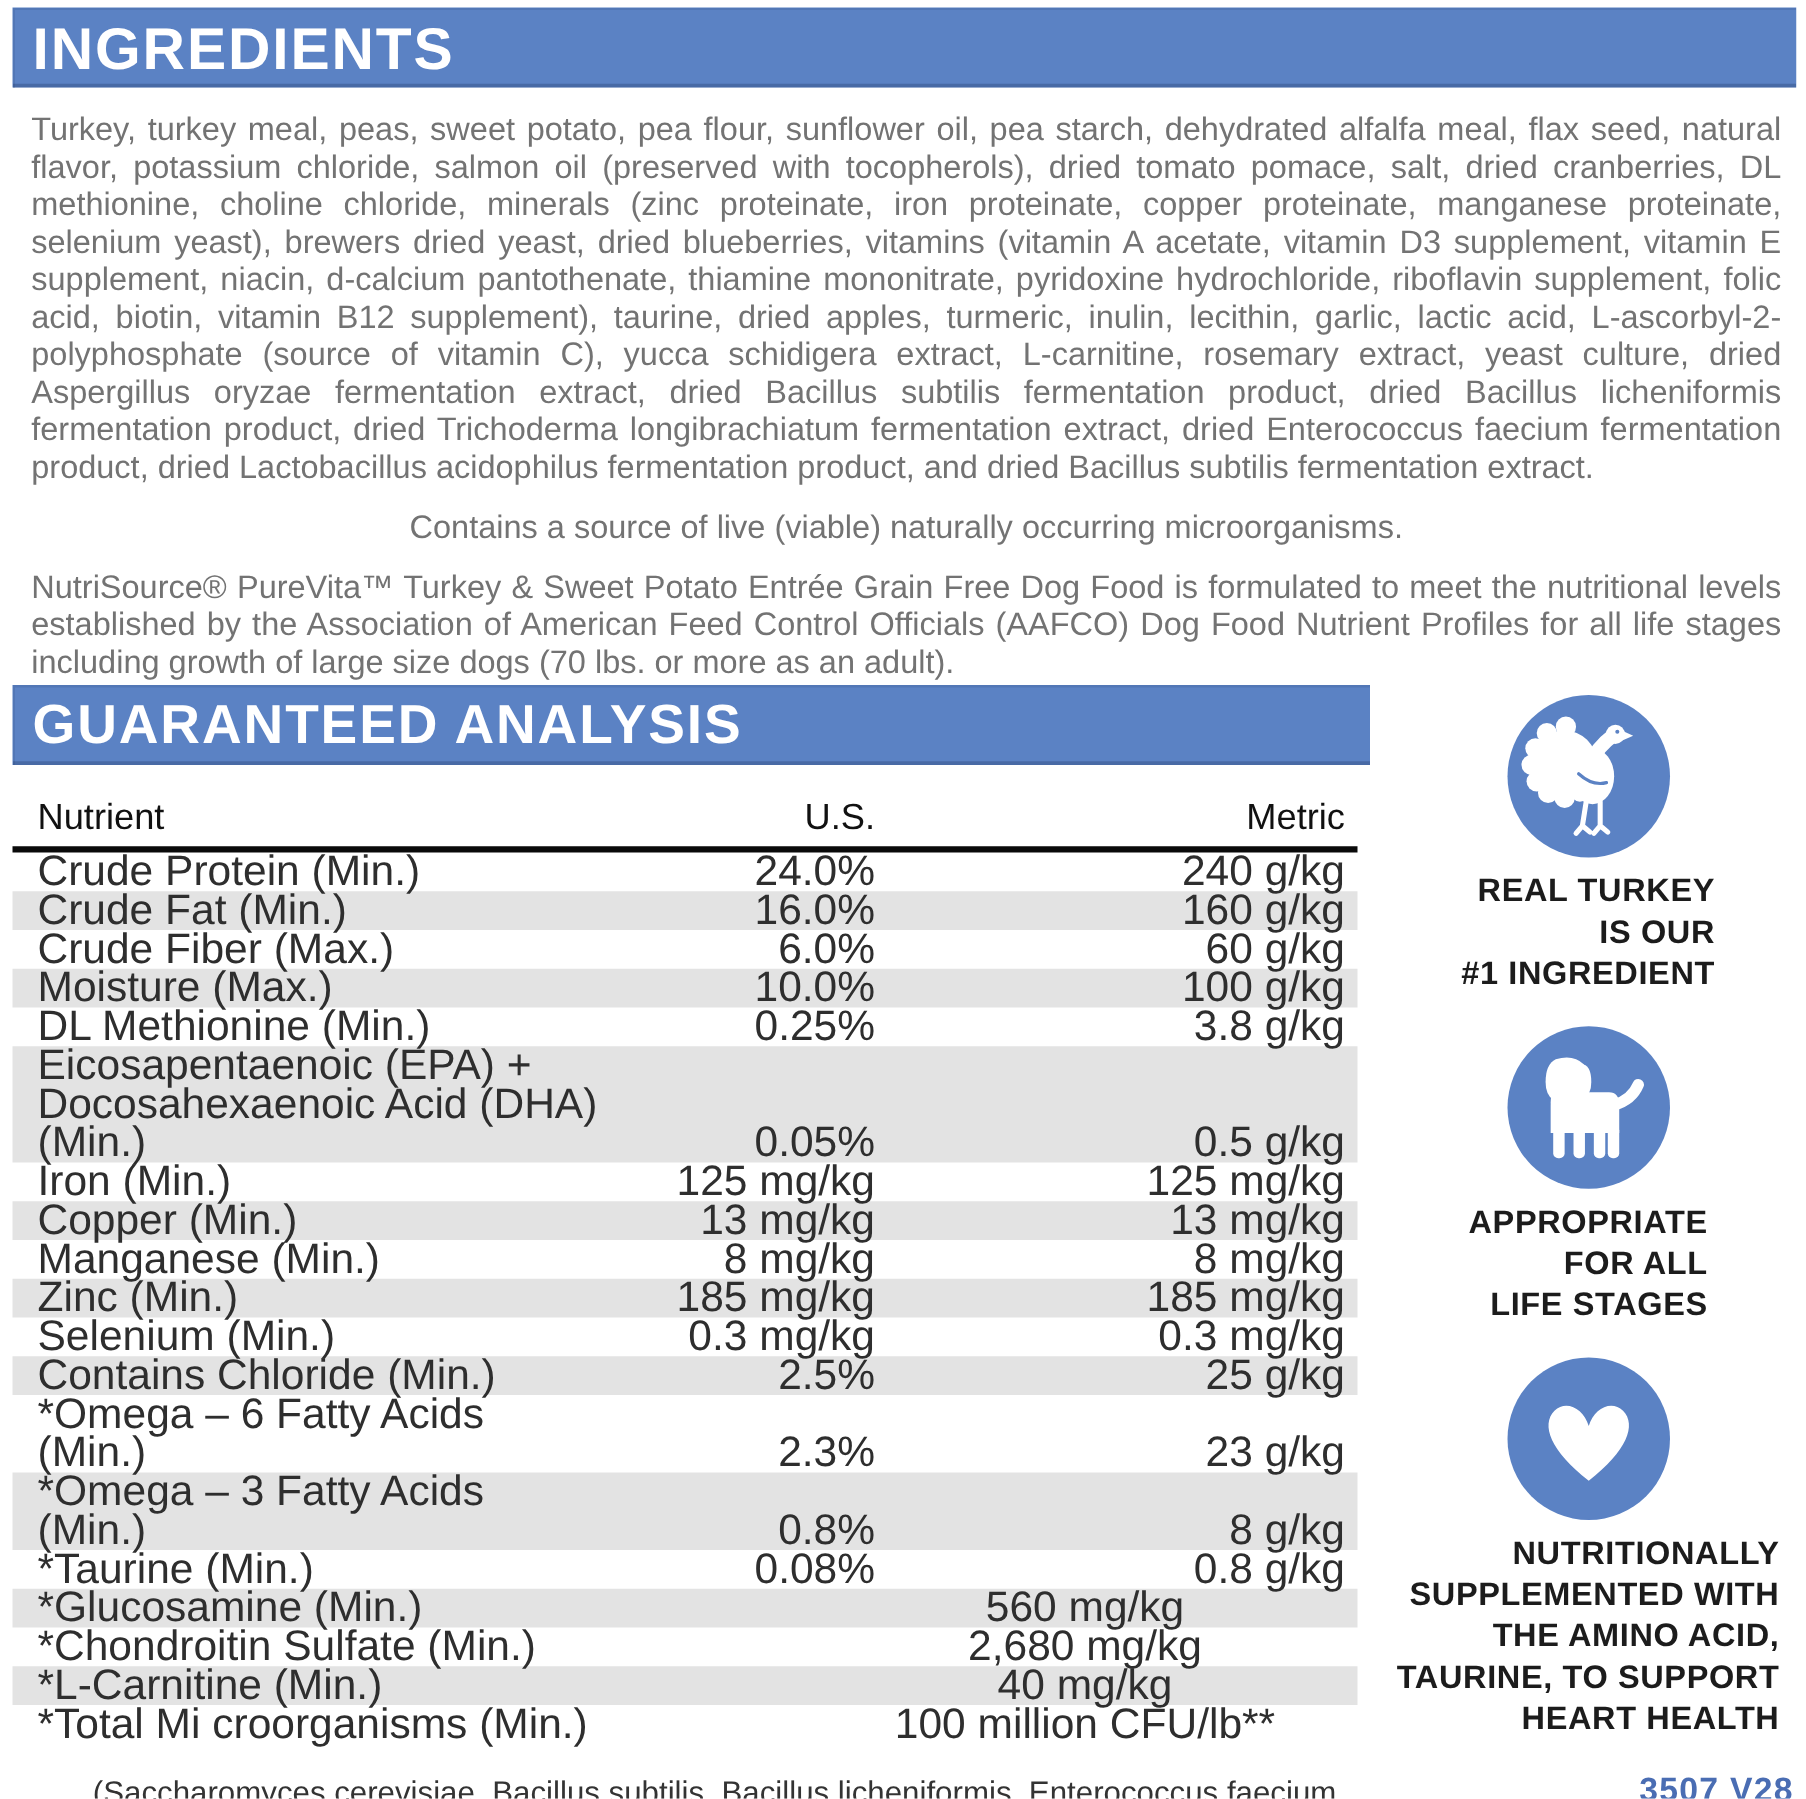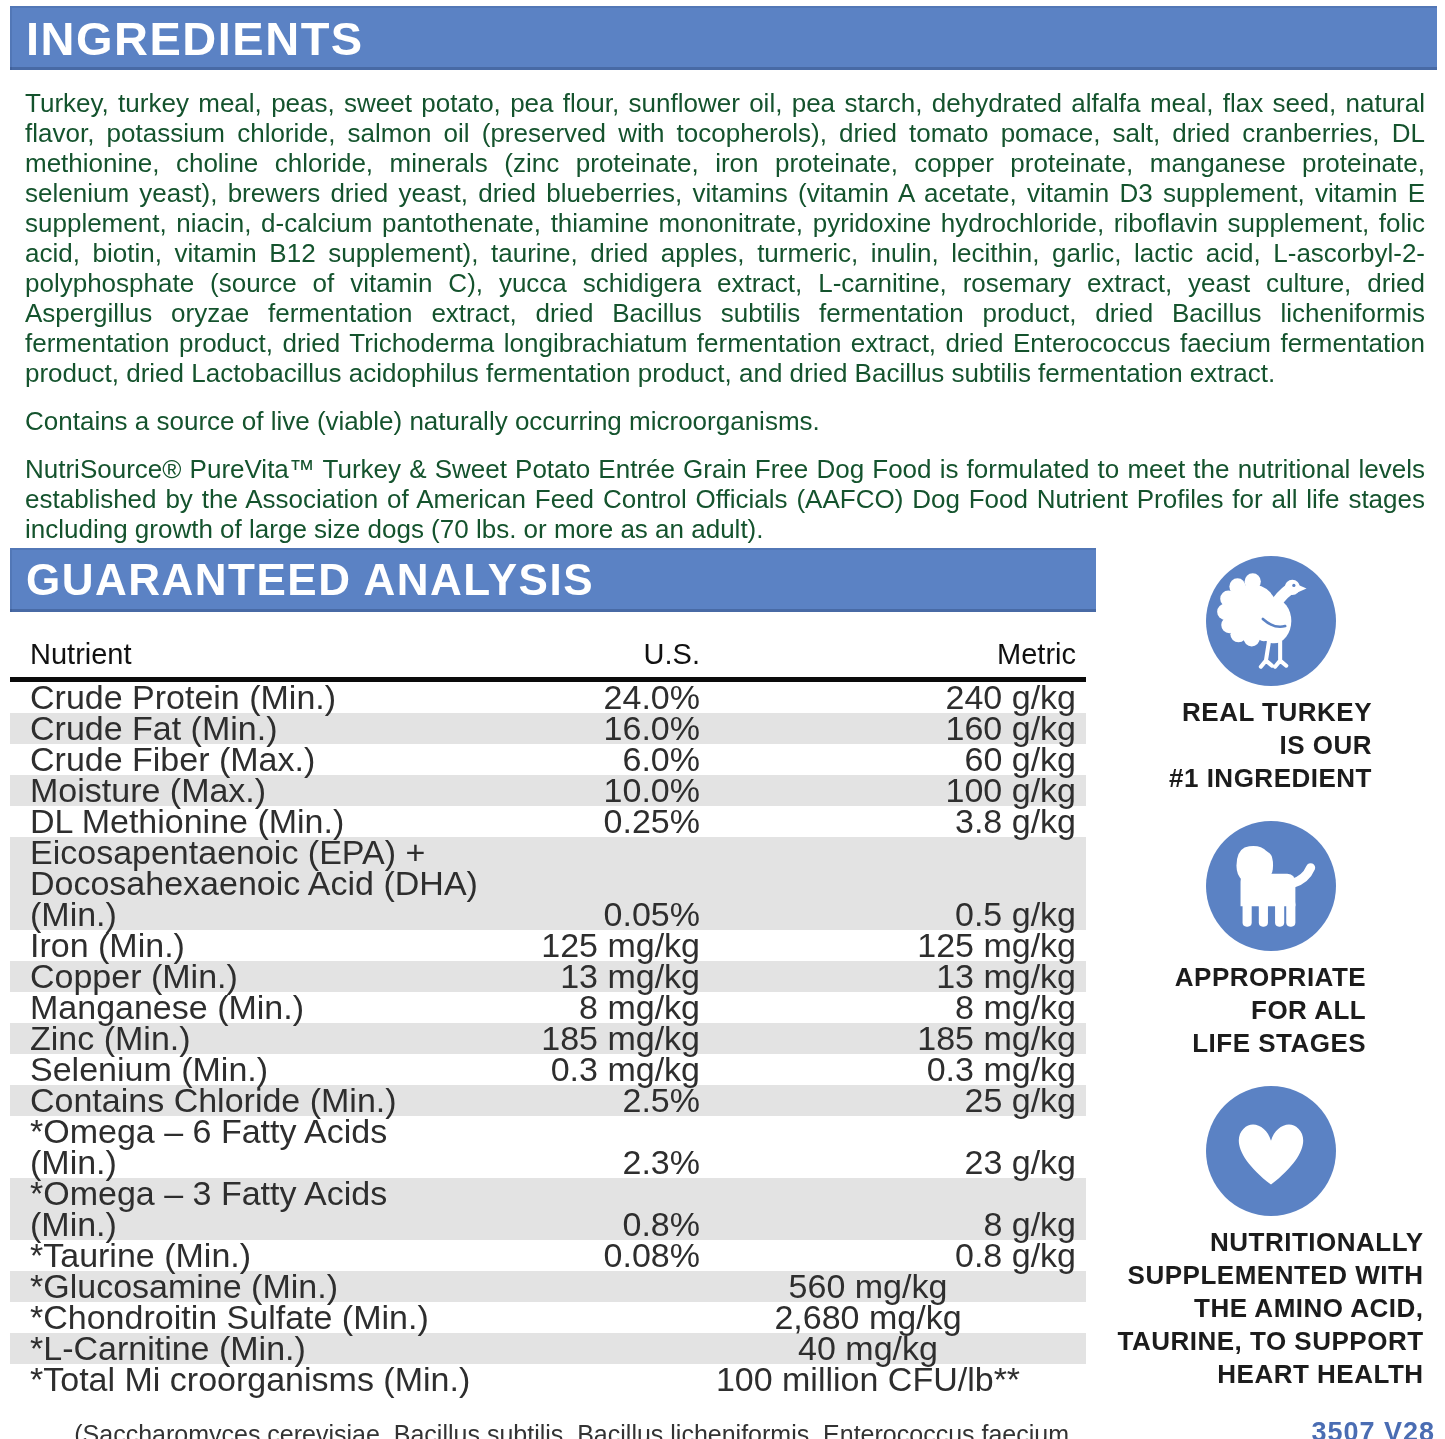--- a/index.html
+++ b/index.html
@@ -33,24 +33,24 @@
     font-size:44px;
     padding-left:16px;
   }
   
   .top-section{height:548px;overflow:hidden;}
   .para{
     margin:18px 20px 0 25px;
     font-size:26px;
     line-height:30px;
     text-align:justify;
-    color:#14532d;
+    color:#737373;
     font-weight:400;
   }
-  .para.single{text-align:left;}
+  .para.single{text-align:center;}
   
   .main-row{display:flex;height:627px;}
   .ga-col{width:1096px;flex:0 0 auto;}
   
   .ga-table{margin-left:10px;width:1076px;margin-top:26px;}
   .ga-header{
     display:grid;
     grid-template-columns:450px 220px 1fr;
     padding:0 10px 6px 20px;
     font-size:29px;font-weight:400;color:#111;

